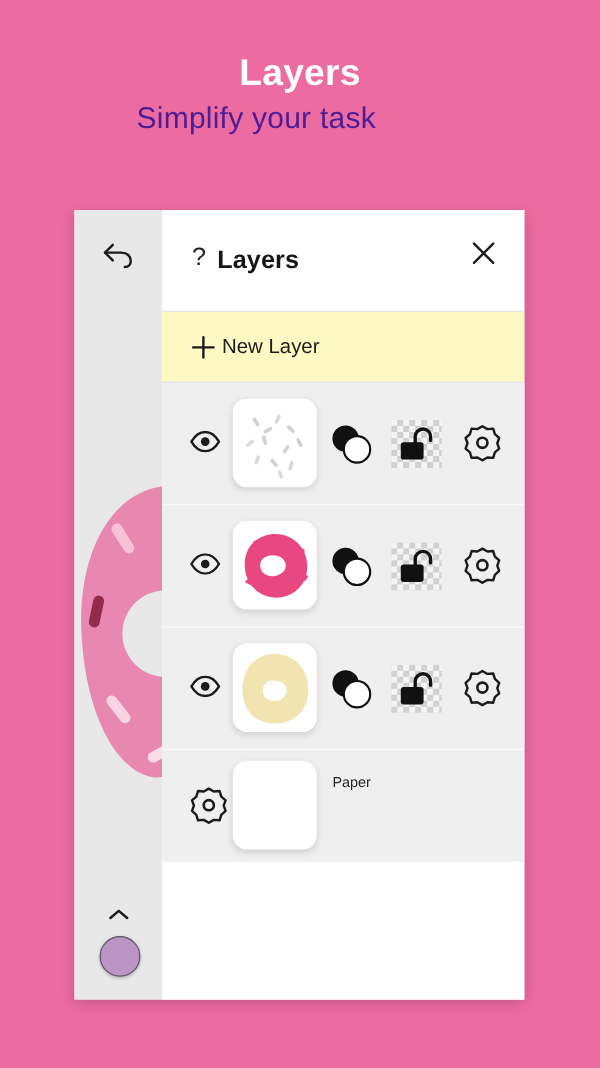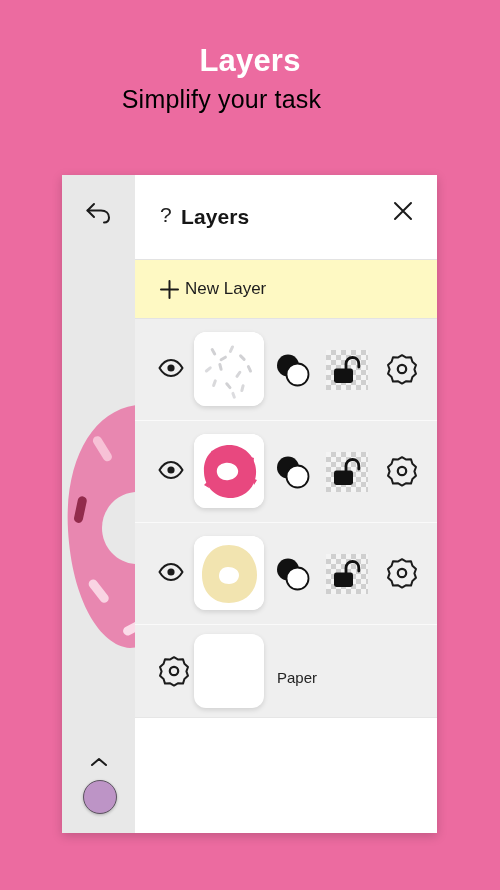--- a/index.html
+++ b/index.html
@@ -29,23 +29,22 @@
     font-size: 31px;
     font-weight: bold;
     color: #ffffff;
     letter-spacing: 0.2px;
   }
   #promo-subtitle {
     position: absolute;
     top: 85px; left: 0; width: 427px;
     font-size: 25px;
     font-weight: 300;
-    color: #000000;
+    color: #4c1d95;
     letter-spacing: 0.2px;
-    padding-left: 8px;
   }
 
   
   #app-window {
     position: absolute;
     left: 62px;
     top: 175px;
     width: 375px;
     height: 658px;
     background: #ffffff;
@@ -221,22 +220,22 @@
   #paper-thumb {
     position: absolute;
     left: 59px; top: 9px;
     width: 70px; height: 74px;
     background: #ffffff;
     border-radius: 12px;
     box-shadow: 0 2px 5px rgba(0,0,0,0.13);
   }
   #paper-label {
     position: absolute;
-    left: 142px; top: 44px;
-    font-size: 15px;
+    left: 142px; top: 20px;
+    font-size: 12px;
     color: #242424;
   }
 
   #panel-empty-area {
     height: 141px;
     background: #ffffff;
     border-top: 1px solid #e6e6e6;
   }
 
   .ico-stroke {

